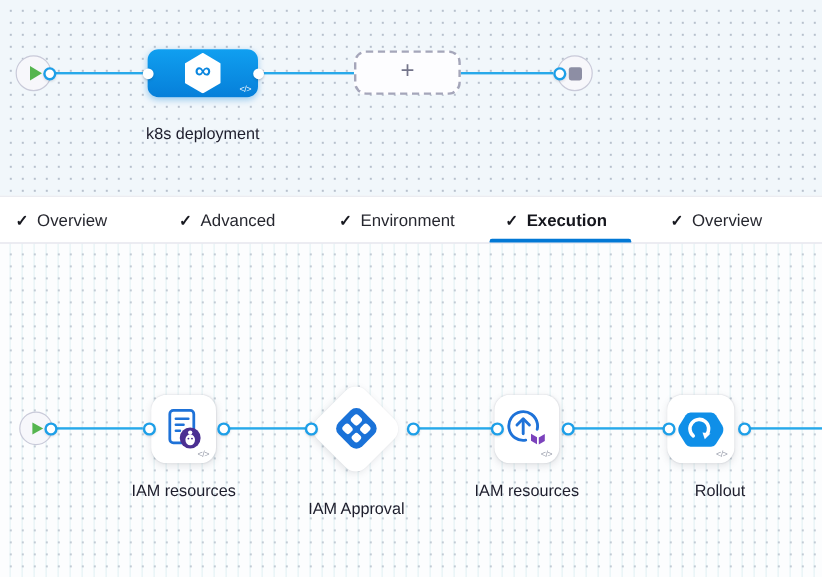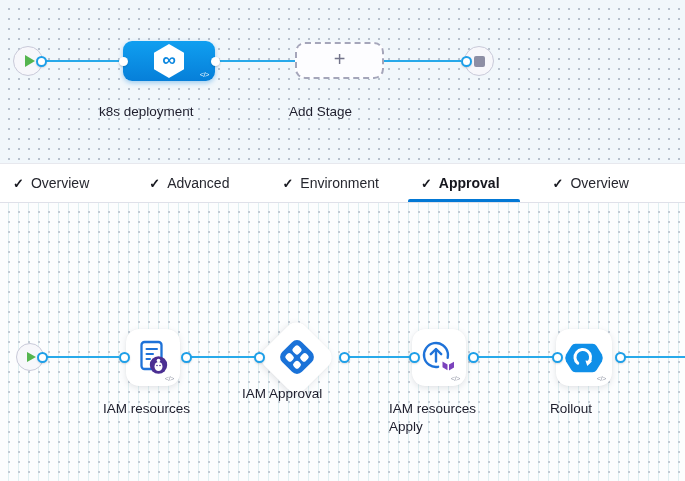--- a/index.html
+++ b/index.html
@@ -43,21 +43,21 @@
     background: #f7f7fb; border: 1.5px solid #c9cad9; z-index: 2;
     display: flex; align-items: center; justify-content: center;
   }
   .play-tri {
     width: 0; height: 0; margin-left: 3px;
     border-left: 10px solid #55b54f;
     border-top: 6px solid rgba(0,0,0,0); border-bottom: 6px solid rgba(0,0,0,0);
   }
   .stop-sq { width: 11px; height: 11px; border-radius: 2px; background: #8d8ea4; }
   .nodelabel {
-    position: absolute; font-size: 13.5px;
+    position: absolute; text-align: center; font-size: 13.5px;
     color: #1e1e2d; line-height: 18px; z-index: 2;
   }
   .code-badge { position: absolute; font-size: 7.5px; letter-spacing: -0.5px; z-index: 3; }
 
   
   .stage-node {
     position: absolute; left: 123px; top: 41px; width: 92px; height: 40px;
     border-radius: 9px; z-index: 2;
     background: linear-gradient(180deg, #109ff0 0%, #067fd9 100%);
     box-shadow: 0 2px 5px rgba(6,127,217,.35);
@@ -147,39 +147,38 @@
       <span>+</span>
     </div>
 
     <div class="link" style="left:384px; top:60px; width:77px;"></div>
     <div class="ring" style="left:461px; top:56px;"></div>
     <div class="roundnode" style="left:464px; top:46px;">
       <div class="stop-sq"></div>
     </div>
 
     <div class="nodelabel" style="left:99px; top:103px; width:140px;">k8s deployment</div>
-    <div class="nodelabel" style="left:289px; top:103px; width:100px;">Add Stage</div>
   </div>
 
   <div class="tabbar">
     <div class="tab t1">
       <span class="chk">✓</span>
       <span>Overview</span>
     </div>
     <div class="tab t2">
       <span class="chk">✓</span>
       <span>Advanced</span>
     </div>
     <div class="tab t3">
       <span class="chk">✓</span>
       <span>Environment</span>
     </div>
     <div class="tab t4 active">
       <span class="chk">✓</span>
-      <span>Approval</span>
+      <span>Execution</span>
       <span class="underline"></span>
     </div>
     <div class="tab">
       <span class="chk">✓</span>
       <span>Overview</span>
     </div>
   </div>
 
   <div class="canvas bottom">
 
@@ -240,25 +239,24 @@
         <path d="M23.5,22.5 L30.5,23.5 L25.5,28.5 Z" fill="#ffffff"></path>
       </svg>
       <div class="code-badge">&lt;/&gt;</div>
     </div>
     <div class="ring" style="left:615px; top:149px;"></div>
     <div class="link" style="left:620px; top:153px; width:65px;"></div>
 
     <div class="nodelabel" style="left:103px; top:197px; width:100px;">
       <div>IAM resources</div>
     </div>
-    <div class="nodelabel" style="left:242px; top:182px; width:110px;">
+    <div class="nodelabel" style="left:242px; top:212px; width:110px;">
       <div>IAM Approval</div>
     </div>
     <div class="nodelabel" style="left:389px; top:197px; width:100px;">
       <div>IAM resources</div>
-      <div>Apply</div>
     </div>
     <div class="nodelabel" style="left:550px; top:197px; width:100px;">
       <div>Rollout</div>
     </div>
   </div>
 
 </div>
 
 </body></html>

